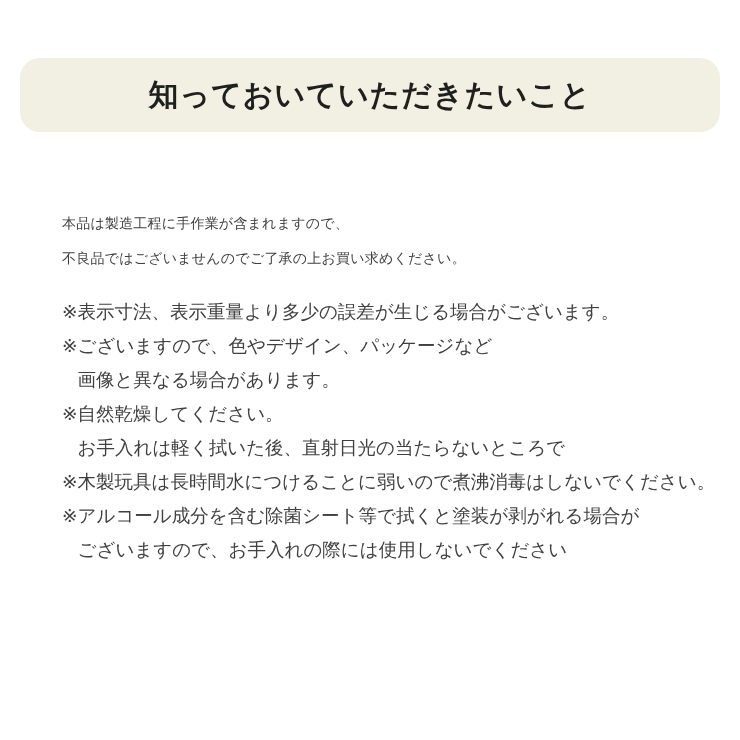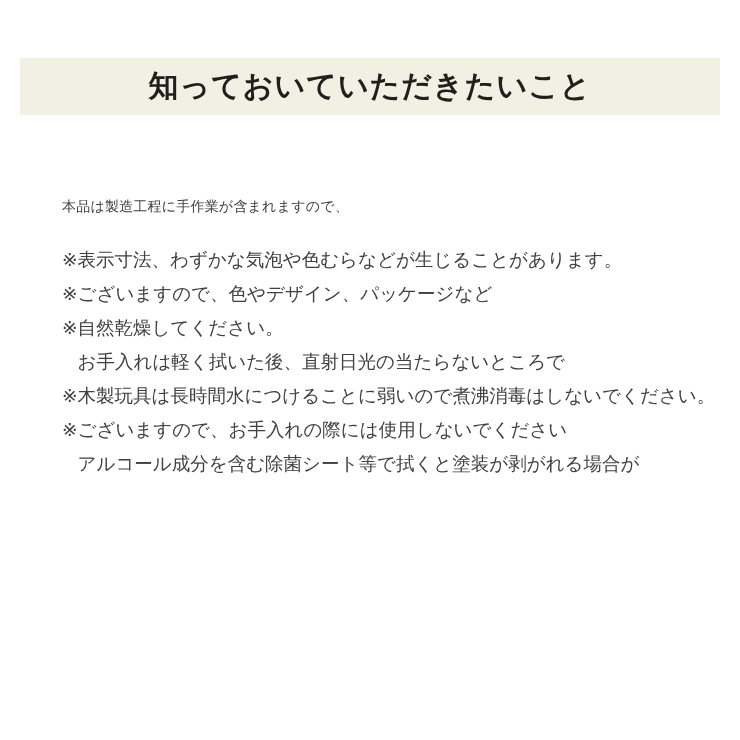--- a/index.html
+++ b/index.html
@@ -9,25 +9,26 @@
   body {
     width: 740px;
     height: 740px;
     background: var(--page-bg, #ffffff);
     font-family: "Liberation Sans", "DejaVu Sans", sans-serif;
     overflow: hidden;
     position: relative;
   }
   .banner {
     margin: 58px 20px 0 20px;
-    height: 57px;
+    height: 74px;
     background: var(--banner-bg, #f2efe3);
     display: flex;
     align-items: center;
     justify-content: center;
+    border-radius: 20px;
   }
   .banner h1 {
     margin: 0;
     font-size: 30px;
     font-weight: 700;
     letter-spacing: 1px;
     color: var(--title-color, #1f1f1d);
     white-space: nowrap;
   }
   .content {
@@ -73,50 +74,52 @@
 <body>
 
 <div class="banner">
   <h1>知っておいていただきたいこと</h1>
 </div>
 
 <div class="content">
 
   <p class="intro">
     <span class="line">本品は製造工程に手作業が含まれますので、</span>
+    <span class="line">不良品ではございませんのでご了承の上お買い求めください。</span>
   </p>
 
   <ul class="notes">
     <li class="note">
       <span class="marker">※</span>
       <span class="note-text">
-        <span class="line">表示寸法、わずかな気泡や色むらなどが生じることがあります。</span>
+        <span class="line">表示寸法、表示重量より多少の誤差が生じる場合がございます。</span>
       </span>
     </li>
     <li class="note">
       <span class="marker">※</span>
       <span class="note-text">
         <span class="line">ございますので、色やデザイン、パッケージなど</span>
+        <span class="line">画像と異なる場合があります。</span>
       </span>
     </li>
     <li class="note">
       <span class="marker">※</span>
       <span class="note-text">
         <span class="line">自然乾燥してください。</span>
         <span class="line">お手入れは軽く拭いた後、直射日光の当たらないところで</span>
       </span>
     </li>
     <li class="note">
       <span class="marker">※</span>
       <span class="note-text">
         <span class="line">木製玩具は長時間水につけることに弱いので煮沸消毒はしないでください。</span>
       </span>
     </li>
     <li class="note">
       <span class="marker">※</span>
       <span class="note-text">
+        <span class="line">アルコール成分を含む除菌シート等で拭くと塗装が剥がれる場合が</span>
         <span class="line">ございますので、お手入れの際には使用しないでください</span>
-        <span class="line">アルコール成分を含む除菌シート等で拭くと塗装が剥がれる場合が</span>
       </span>
     </li>
   </ul>
 
 </div>
 
 </body></html>

